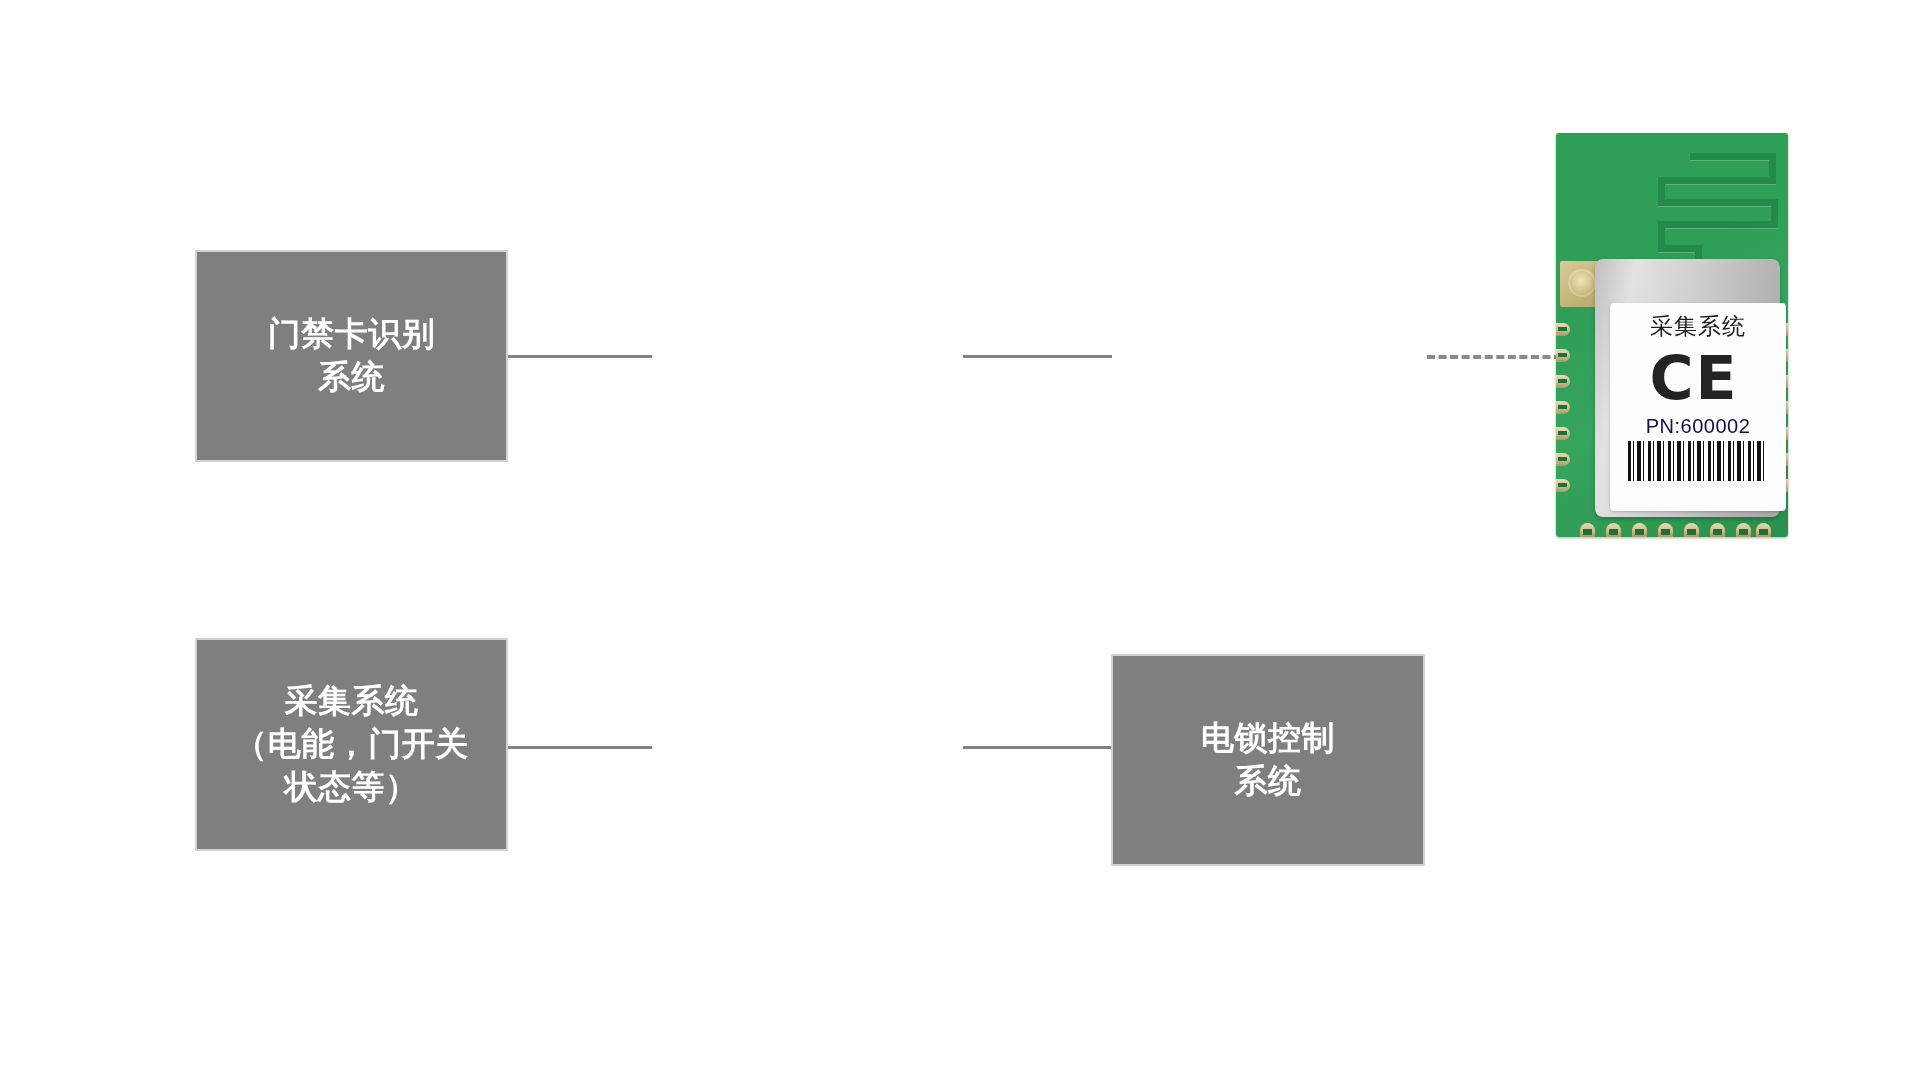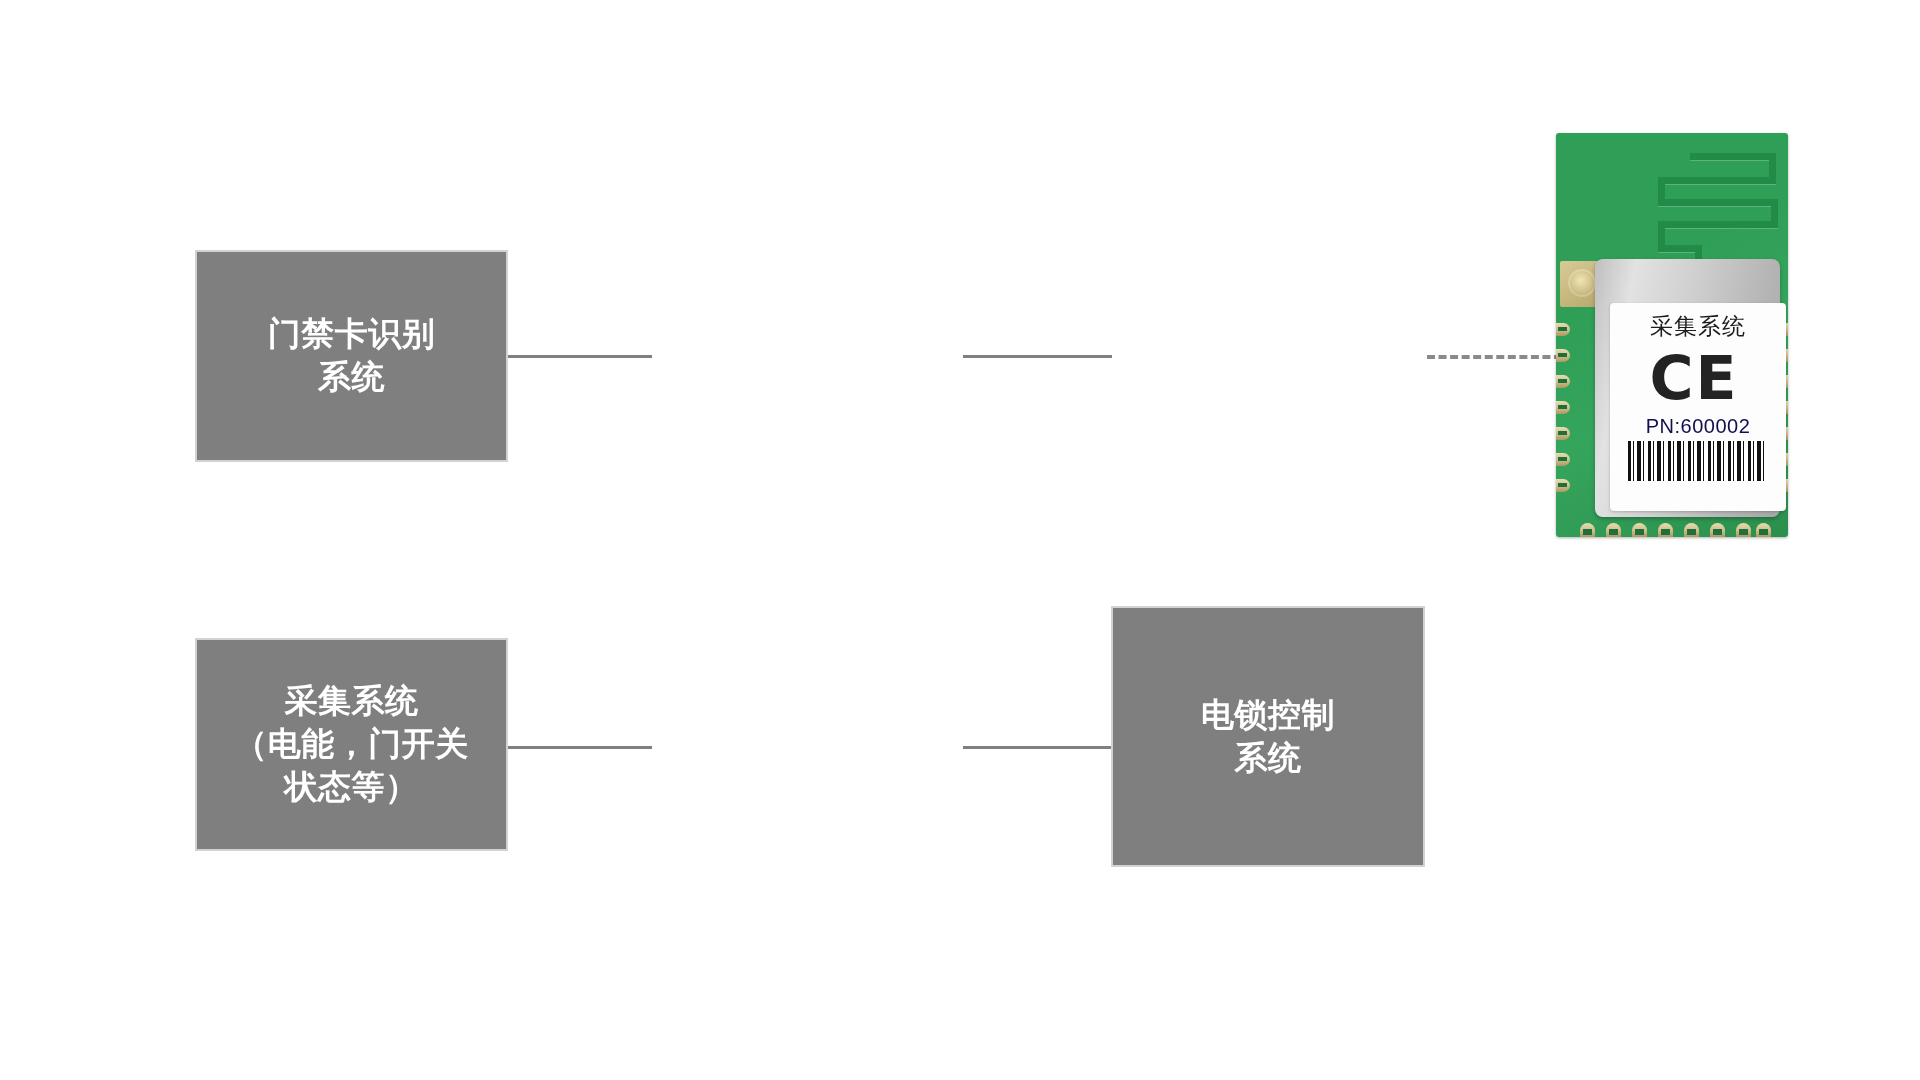--- a/index.html
+++ b/index.html
@@ -235,21 +235,21 @@
   </div>
 
   <div class="block block-gray" style="left:195px; top:638px; width:313px; height:213px;">
     <span class="txt">采集系统
 （电能，门开关
 状态等）</span>
   </div>
 
 
 
-  <div class="block block-gray" style="left:1111px; top:606px; width:314px; height:261px;">
+  <div class="block block-gray" style="left:1111px; top:654px; width:314px; height:212px;">
     <span class="txt">电锁控制
 系统</span>
   </div>
 
   <div id="module">
 
     <div class="pcb">
 
       <div class="antenna">
         <div class="trace" style="left:84px;  top:0px;   width:86px; height:7px;"></div>

